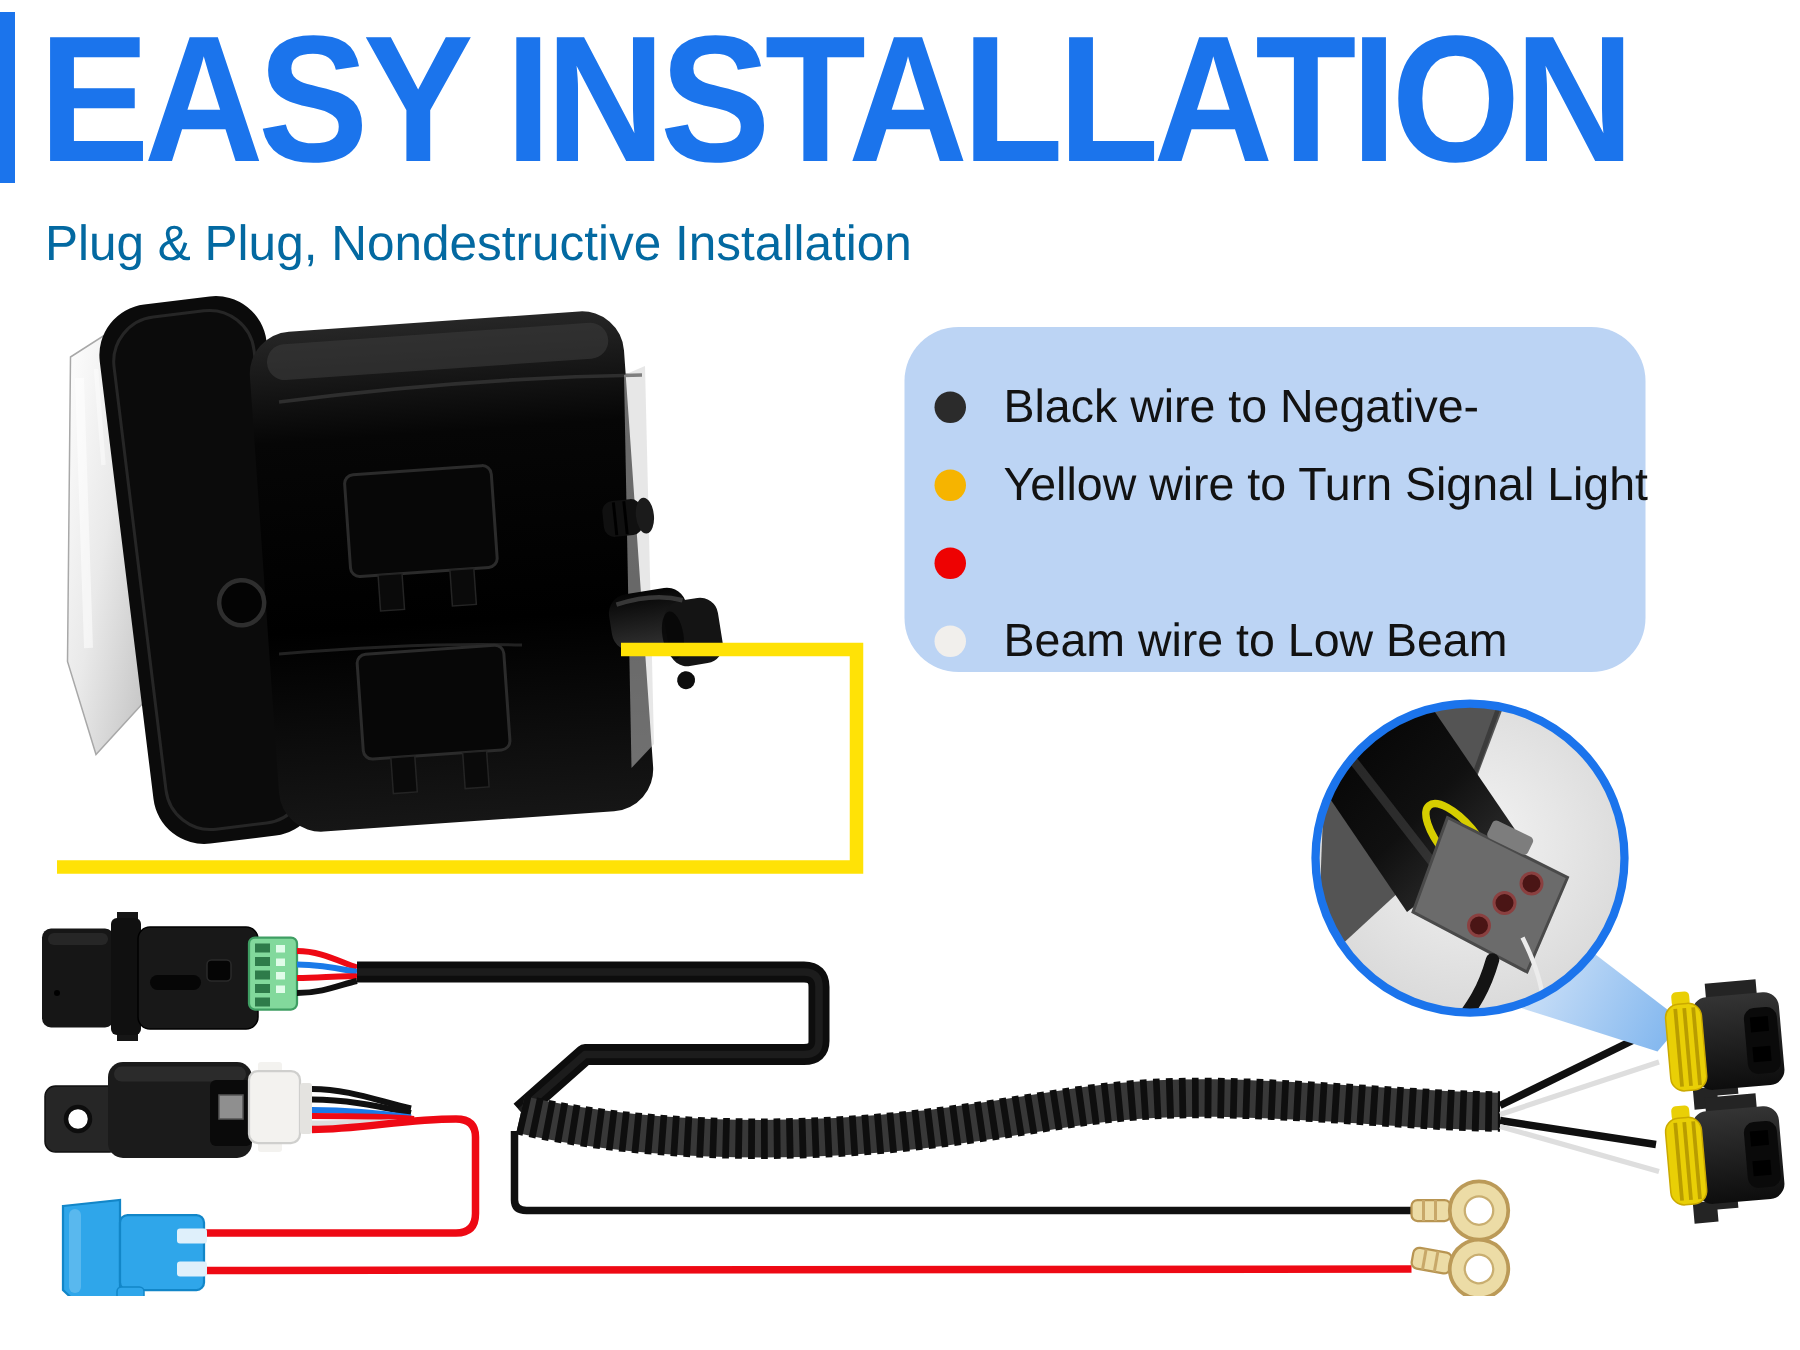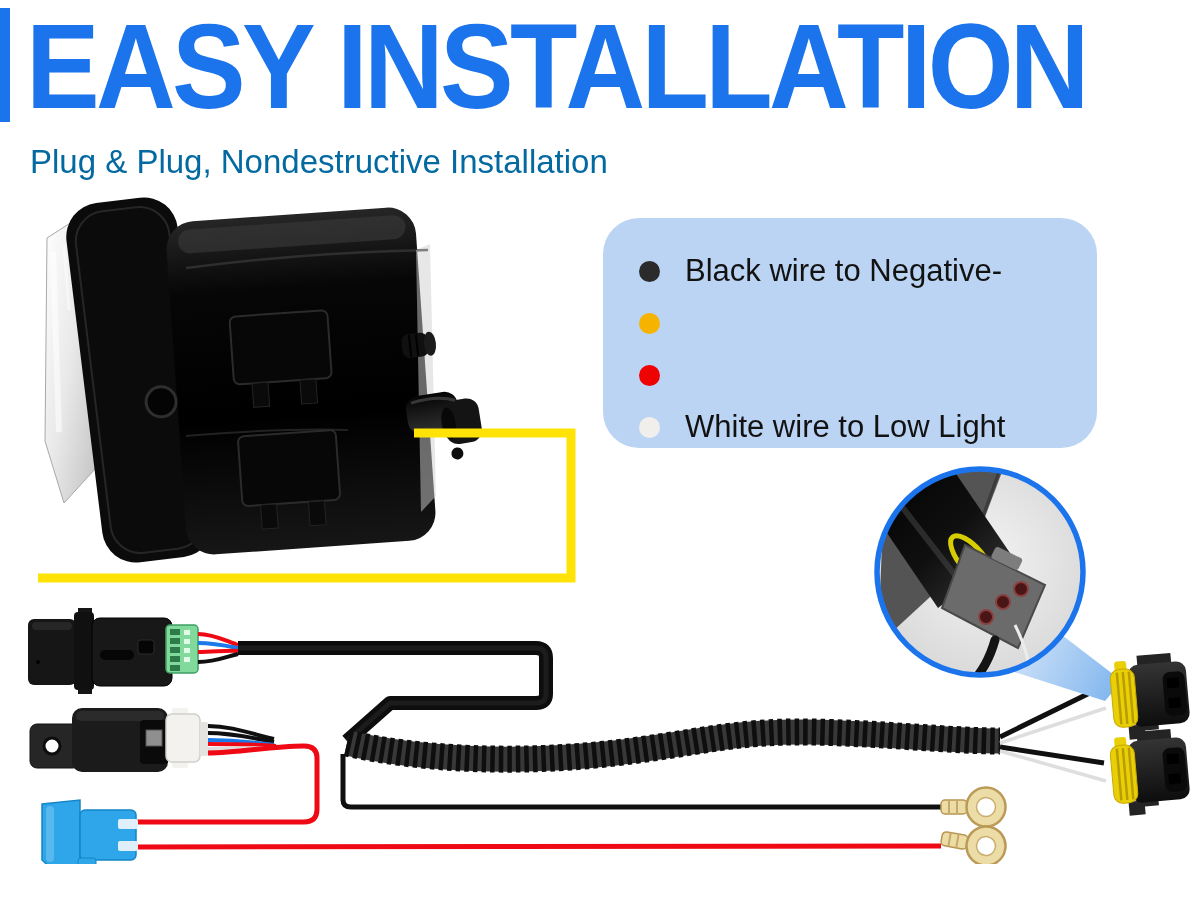--- a/index.html
+++ b/index.html
@@ -12,21 +12,21 @@
   html,body{background:#fff}
   body{font-family:"Liberation Sans",sans-serif}
   .canvas{position:relative;width:1200px;height:864px;background:#fff;overflow:hidden}
   .scene{position:absolute;left:0;top:0;z-index:1}
   .accent-bar{position:absolute;left:0;top:8px;width:10px;height:114px;background:var(--accent);z-index:2}
   .title{position:absolute;left:26px;top:6px;z-index:2;color:var(--accent);
          font-size:120px;font-weight:700;line-height:1;letter-spacing:-4px;white-space:nowrap;
          transform:scaleX(.92);transform-origin:0 0;}
   .subtitle{position:absolute;left:30px;top:143px;z-index:2;color:#0369a1;font-size:33px;font-weight:400;white-space:nowrap}
   .wire-guide{position:absolute;left:603px;top:218px;width:494px;height:230px;z-index:2;
-              background:var(--panel-bg);border-radius:36px;padding:27px 0 0 36px}
+              background:var(--panel-bg);border-radius:36px;padding:27px 0 0 20px}
   .wg-row{display:flex;align-items:center;height:52px}
   .dot{width:21px;height:21px;border-radius:50%;margin-right:25px;flex:0 0 auto}
   .dot-black{background:var(--bullet-black)}
   .dot-yellow{background:var(--bullet-yellow)}
   .dot-red{background:var(--bullet-red)}
   .dot-white{background:var(--bullet-white)}
   .wg-label{font-size:31px;color:#121212;white-space:nowrap}
   
   .s-yellow{stroke:var(--wire-yellow)} .s-red{stroke:var(--wire-red)} .s-blue{stroke:var(--wire-blue)}
   .s-black{stroke:var(--wire-black)} .s-white{stroke:var(--wire-white)}
@@ -280,23 +280,24 @@
 
   <div class="subtitle">Plug &amp; Plug, Nondestructive Installation</div>
 
   <div class="wire-guide">
     <div class="wg-row">
       <span class="dot dot-black"></span>
       <span class="wg-label">Black wire to Negative-</span>
     </div>
     <div class="wg-row">
       <span class="dot dot-yellow"></span>
+      <span class="wg-label">Yellow wire to Turn Signal Light</span>
     </div>
     <div class="wg-row">
       <span class="dot dot-red"></span>
     </div>
     <div class="wg-row">
       <span class="dot dot-white"></span>
-      <span class="wg-label">White wire to Low Light</span>
+      <span class="wg-label">Beam wire to Low Beam</span>
     </div>
   </div>
 
 </div>
 
 </body></html>

